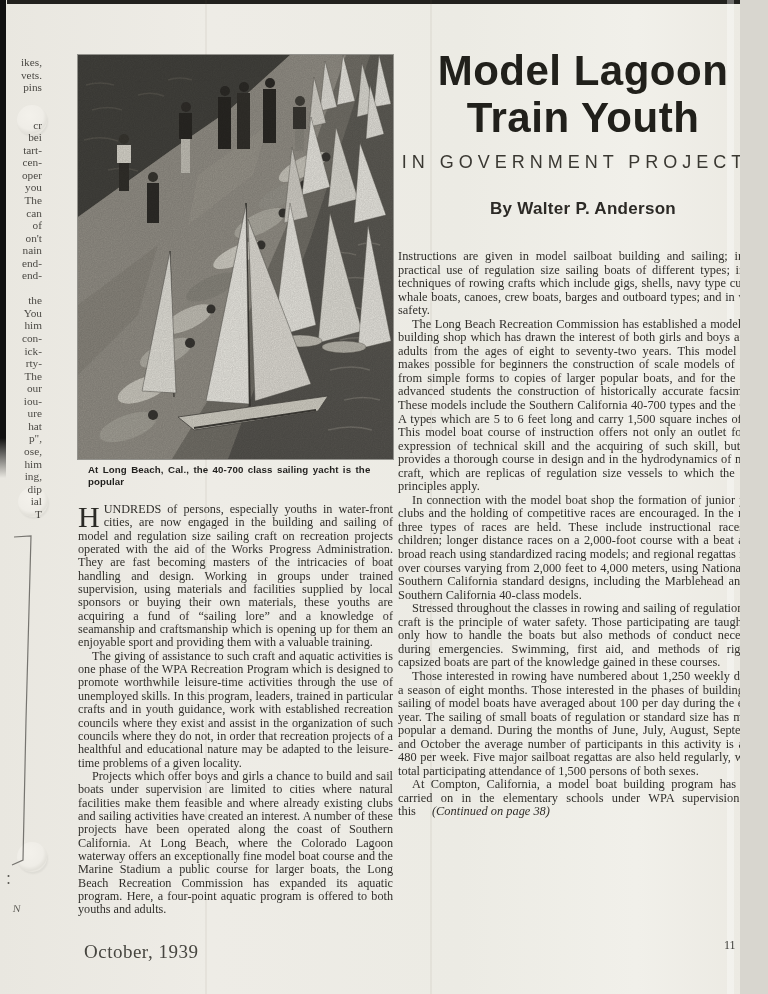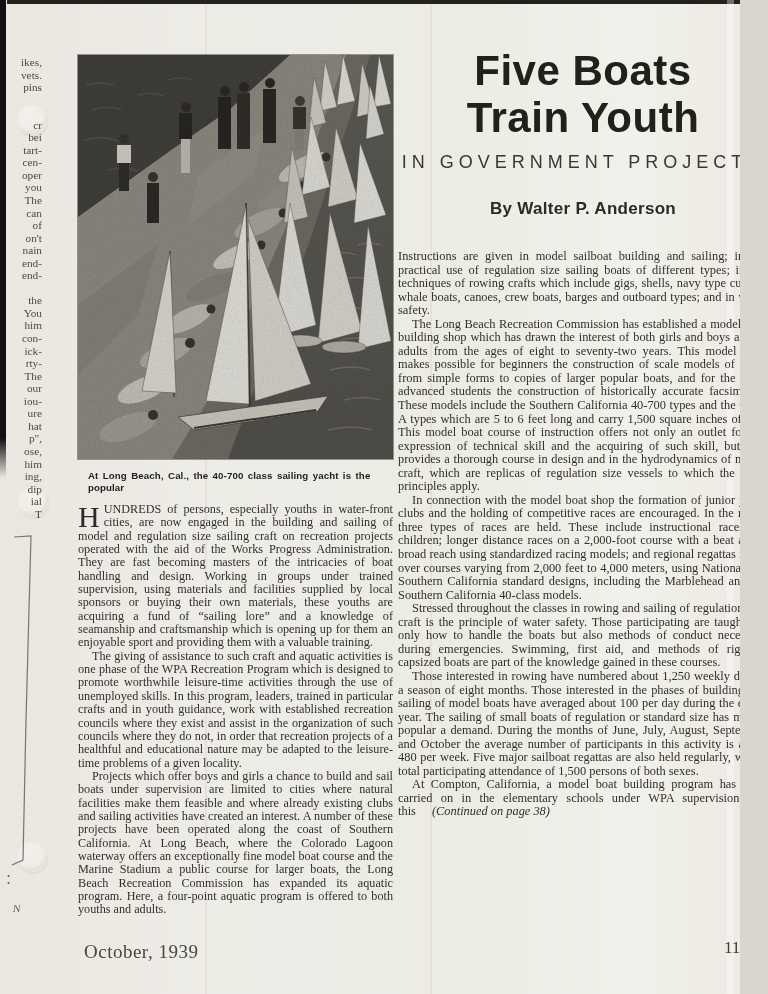--- a/index.html
+++ b/index.html
@@ -27,21 +27,21 @@
   .bracket-svg { position:absolute; left:0; top:0; pointer-events:none; }
 
   
   .photo { position:absolute; left:78px; top:55px; width:315px; height:404px; background:#6f6d66;
     outline:1px solid rgba(40,40,36,0.45); }
   .photo svg { display:block; }
 
   
   .caption { position:absolute; left:88px; top:464px; width:300px;
     font-family:"Liberation Sans", sans-serif; font-weight:700; font-size:9.7px;
-    line-height:12.3px; letter-spacing:0.1px; word-spacing:1.6px; color:#201f1d;margin-top:6px; }
+    line-height:12.3px; letter-spacing:0.1px; word-spacing:1.6px; color:#201f1d; }
 
   
   .headline { position:absolute; left:398px; top:47px; width:370px; text-align:center; }
   .title-line { font-family:"Liberation Sans", sans-serif; font-weight:700;
     font-size:42px; line-height:47px; color:#21201b; letter-spacing:0.5px; }
   .subtitle { margin-top:11px; font-family:"Liberation Sans", sans-serif; font-weight:400;
     font-size:18px; letter-spacing:5px; color:#3a3832; }
   .byline { margin-top:26px; font-family:"Liberation Sans", sans-serif; font-weight:700;
     font-size:17px; letter-spacing:0.3px; color:#2c2a26; }
 
@@ -50,21 +50,21 @@
   .col-right { position:absolute; left:398px; top:250px; width:368px; }
   .col-left p, .col-right p { margin:0; text-align:justify; color:#312f2b; }
   .col-right p { font-size:12.4px; line-height:13.55px; }
   .col-left  p { font-size:12.2px; line-height:13.35px; }
   p.indent { text-indent:14px; }
   .dropcap { float:left; font-size:30px; line-height:25px; padding:1px 4px 0 0; color:#2b2a26; }
   .continued { font-style:italic; white-space:nowrap; padding-left:16px; }
 
   
   .footer-date { position:absolute; left:84px; top:941px; font-size:19px; letter-spacing:0.5px; color:#474640; }
-  .page-num   { position:absolute; left:724px; top:938px; font-size:17px; color:#3d3c37; }
+  .page-num   { position:absolute; left:724px; top:938px; font-size:12px; color:#3d3c37; }
 </style>
 </head>
 <body>
 
 <div class="page">
 
   <div class="edge-top-bar"></div>
   <div class="edge-left-strip"></div>
   <div class="edge-left-fade"></div>
   <div class="fold" style="left:205px"></div>
@@ -232,21 +232,21 @@
 
       <rect width="315" height="404" filter="url(#grain)" opacity="0.16"></rect>
     </svg>
   </div>
 
   <div class="caption">
     <span style="display:block">At Long Beach, Cal., the 40-700 class sailing yacht is the popular</span>
   </div>
 
   <div class="headline">
-    <div class="title-line">Five Boats</div>
+    <div class="title-line">Model Lagoon</div>
     <div class="title-line">Train Youth</div>
     <div class="subtitle">IN GOVERNMENT PROJECTS</div>
     <div class="byline">By Walter P. Anderson</div>
   </div>
 
   <div class="col-left">
     <p>
       <span class="dropcap">H</span><span>UNDREDS of persons, especially youths in water-front cities, are now engaged in the building and sailing of model and regulation size sailing craft on recreation projects operated with the aid of the Works Progress Administration.  They are fast becoming masters of the intricacies of boat handling and design.  Working in groups under trained supervision, using materials and facilities supplied by local sponsors or buying their own materials, these youths are acquiring a fund of “sailing lore” and a knowledge of seamanship and craftsmanship which is opening up for them an enjoyable sport and providing them with a valuable training.</span>
     </p>
     <p class="indent">The giving of assistance to such craft and aquatic activities is one phase of the WPA Recreation Program which is designed to promote worthwhile leisure-time activities through the use of unemployed skills.  In this program, leaders, trained in particular crafts and in youth guidance, work with established recreation councils where they exist and assist in the organization of such councils where they do not, in order that recreation projects of a healthful and educational nature may be adapted to the leisure-time problems of a given locality.</p>

